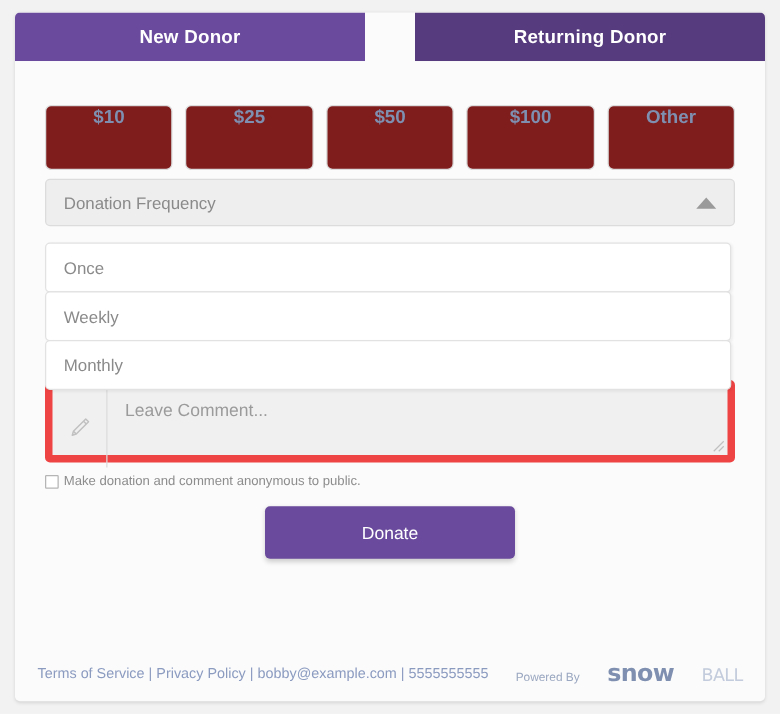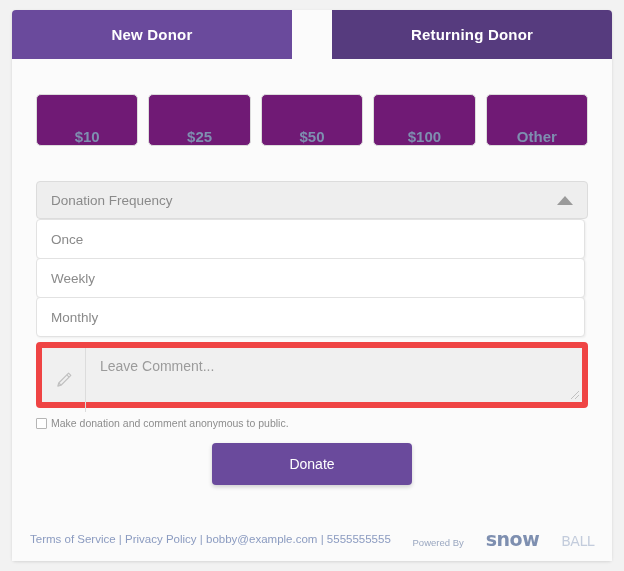--- a/index.html
+++ b/index.html
@@ -19,21 +19,21 @@
     width: 600px; height: 551px;
     background: #fbfbfb;
     border-radius: 4px;
     box-shadow: 0 1px 3px rgba(0,0,0,0.12);
     overflow: visible;
   }
 
   
   .tabbar {
     display: flex;
-    height: 49px;
+    height: 39px;
     border-radius: 4px 4px 0 0;
     overflow: hidden;
   }
   .tab {
     flex: 1 1 50%;
     display: flex;
     align-items: center;
     justify-content: center;
     color: #ffffff;
     font-size: 15px;
@@ -54,35 +54,35 @@
 
   
   .amounts {
     display: flex;
     gap: 10px;
     padding-top: 35px;
   }
   .amount-btn {
     flex: 1 1 0;
     height: 52px;
-    background: #701a75;
+    background: #7f1d1d;
     border: 1px solid #dcdcdc;
     border-radius: 5px;
     display: flex;
-    align-items: flex-end;
+    align-items: flex-start;
     justify-content: center;
     color: #7e8fb0;
     font-size: 15px;
     font-weight: bold;
     cursor: pointer;
     user-select: none;
   }
 
   
-  .freq-wrap { position: relative; margin-top: 35px; }
+  .freq-wrap { position: relative; margin-top: 7px; }
 
   .freq-header {
     position: relative;
     height: 38px;
     background: #eeeeee;
     border: 1px solid #dcdcdc;
     border-radius: 4px;
     display: flex;
     align-items: center;
     padding: 0 14px;
@@ -95,21 +95,21 @@
     right: 14px; top: 50%;
     margin-top: -4px;
     width: 0; height: 0;
     border-left: 8px solid transparent;
     border-right: 8px solid transparent;
     border-bottom: 9px solid #9a9a9a;
   }
 
   .freq-options {
     position: absolute;
-    left: 0; top: 39px;
+    left: 0; top: 52px;
     width: 549px;
     z-index: 20;
   }
   .freq-option {
     height: 40px;
     background: #ffffff;
     border: 1px solid #e2e2e2;
     border-radius: 4px;
     margin-top: -1px;
     display: flex;

